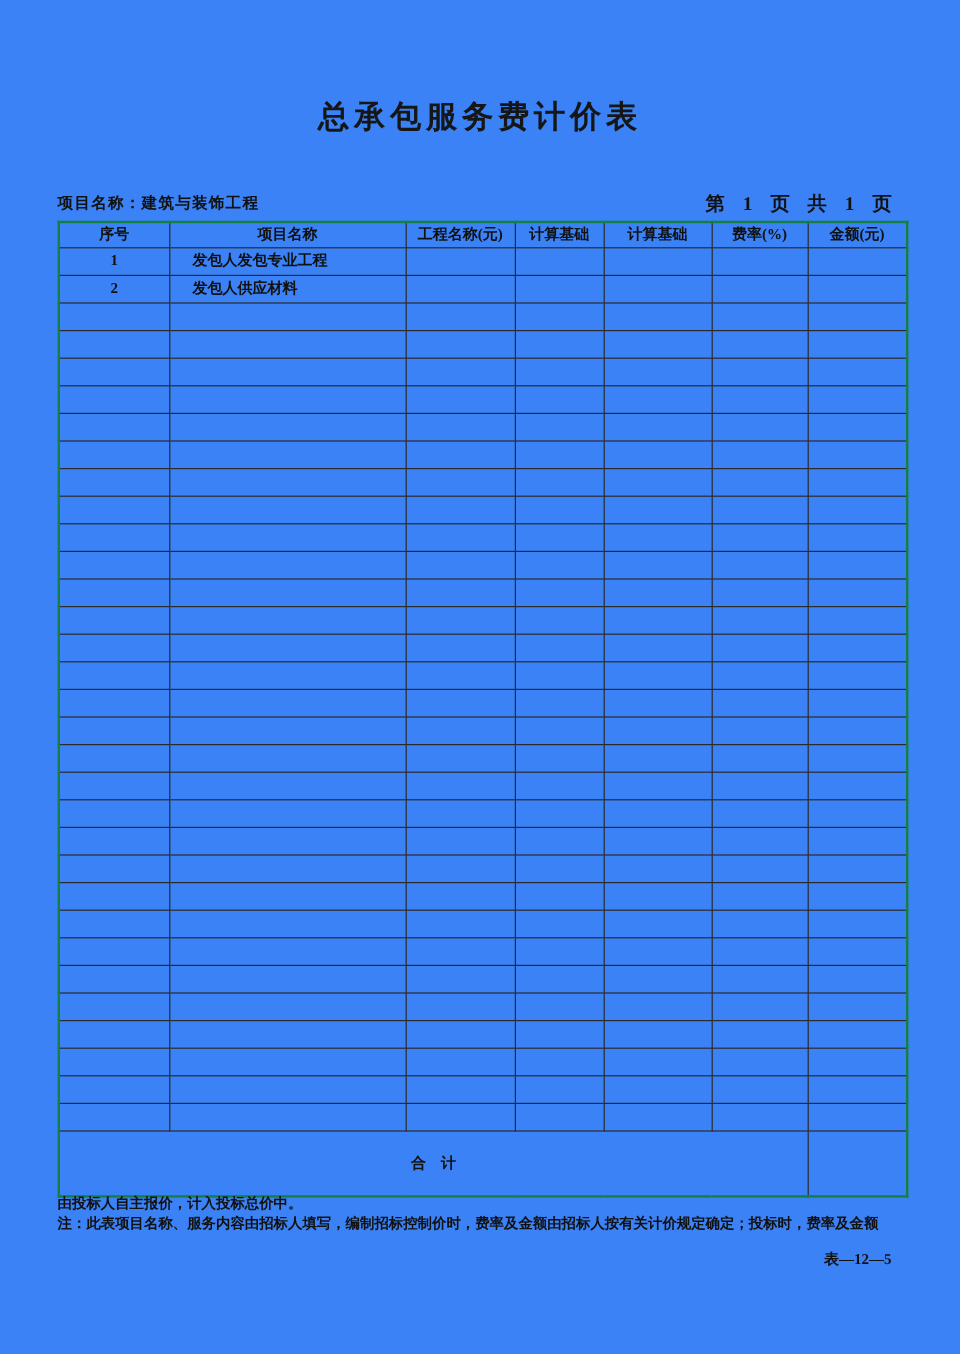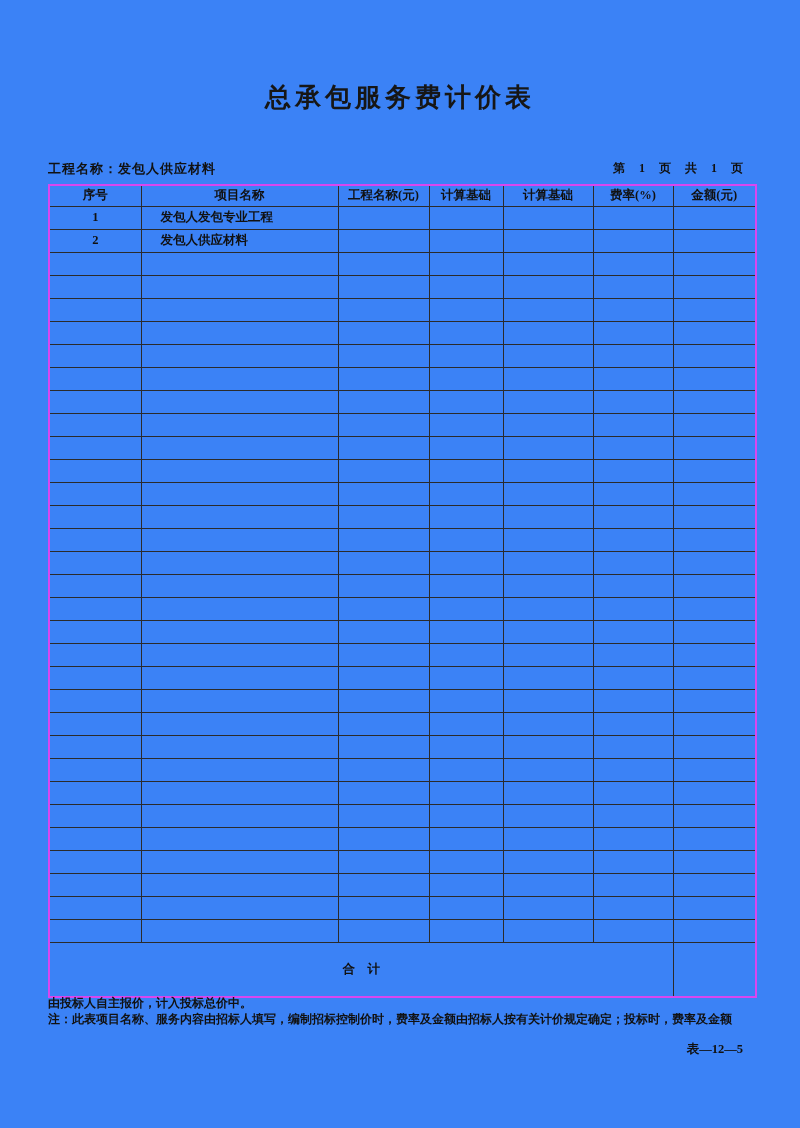--- a/index.html
+++ b/index.html
@@ -35,31 +35,31 @@
   .meta-section {
     position: absolute;
     left: 301px; top: 146px;
     font-size: 13px; font-weight: 700;
     line-height: 13.5px;
     white-space: nowrap;
   }
   .meta-pageinfo {
     position: absolute;
     right: 57px; top: 160px;
-    font-size: 12px; font-weight: 700;
+    font-size: 16px; font-weight: 700;
     word-spacing: 11px;
     white-space: nowrap;
   }
   table.fee-table {
     position: absolute;
     left: 48px; top: 184px;
     width: 707px;
     border-collapse: collapse;
     table-layout: fixed;
-    border: 2px solid #d946ef;
+    border: 2px solid #15803d;
   }
   table.fee-table th, table.fee-table td {
     border: 1px solid #2b2b2b;
     font-size: 12.5px;
     overflow: hidden;
     white-space: nowrap;
     vertical-align: middle;
   }
   table.fee-table tr.header-row { height: 21px; }
   table.fee-table tr.data-row,
@@ -96,21 +96,21 @@
     white-space: nowrap;
   }
 </style>
 </head>
 <body>
 
 <div class="page">
 
   <div class="doc-title">总承包服务费计价表</div>
 
-  <div class="meta-project">工程名称：发包人供应材料</div>
+  <div class="meta-project">项目名称：建筑与装饰工程</div>
 
 
   <div class="meta-pageinfo">第 1 页 共 1 页</div>
 
   <table class="fee-table">
     <colgroup>
       <col style="width:92px">
         <col style="width:197px">
         <col style="width:91px">
       <col style="width:74px">

